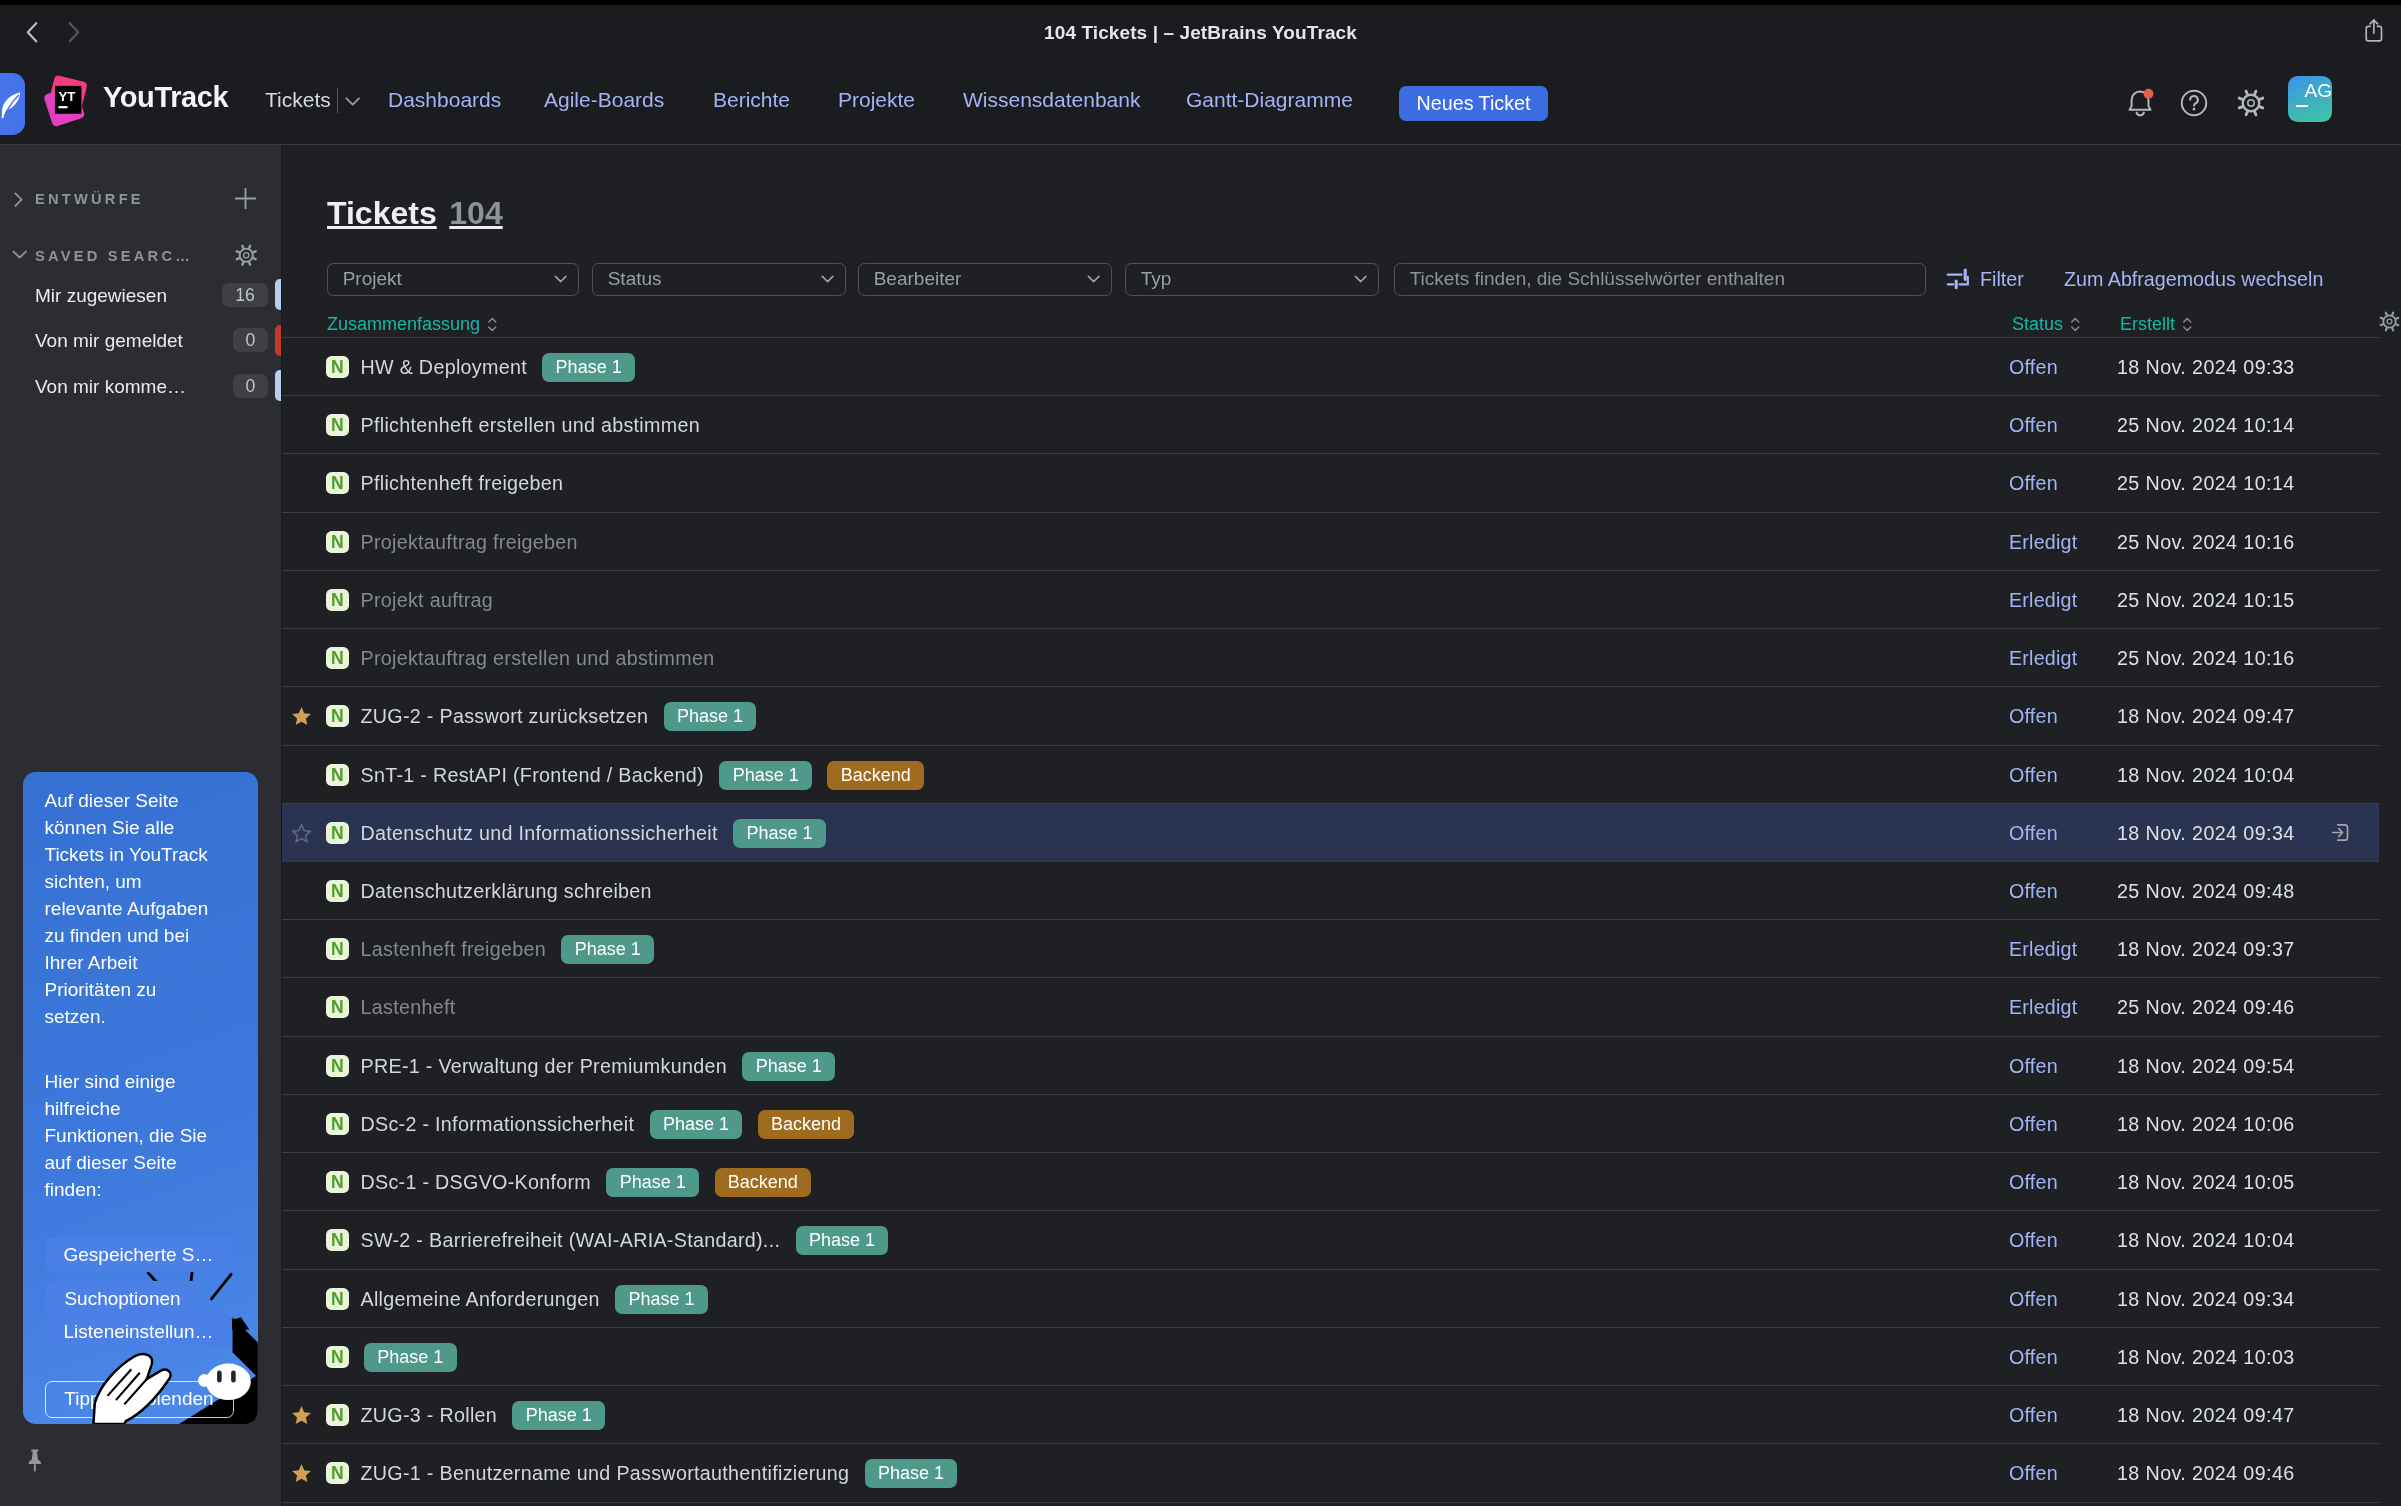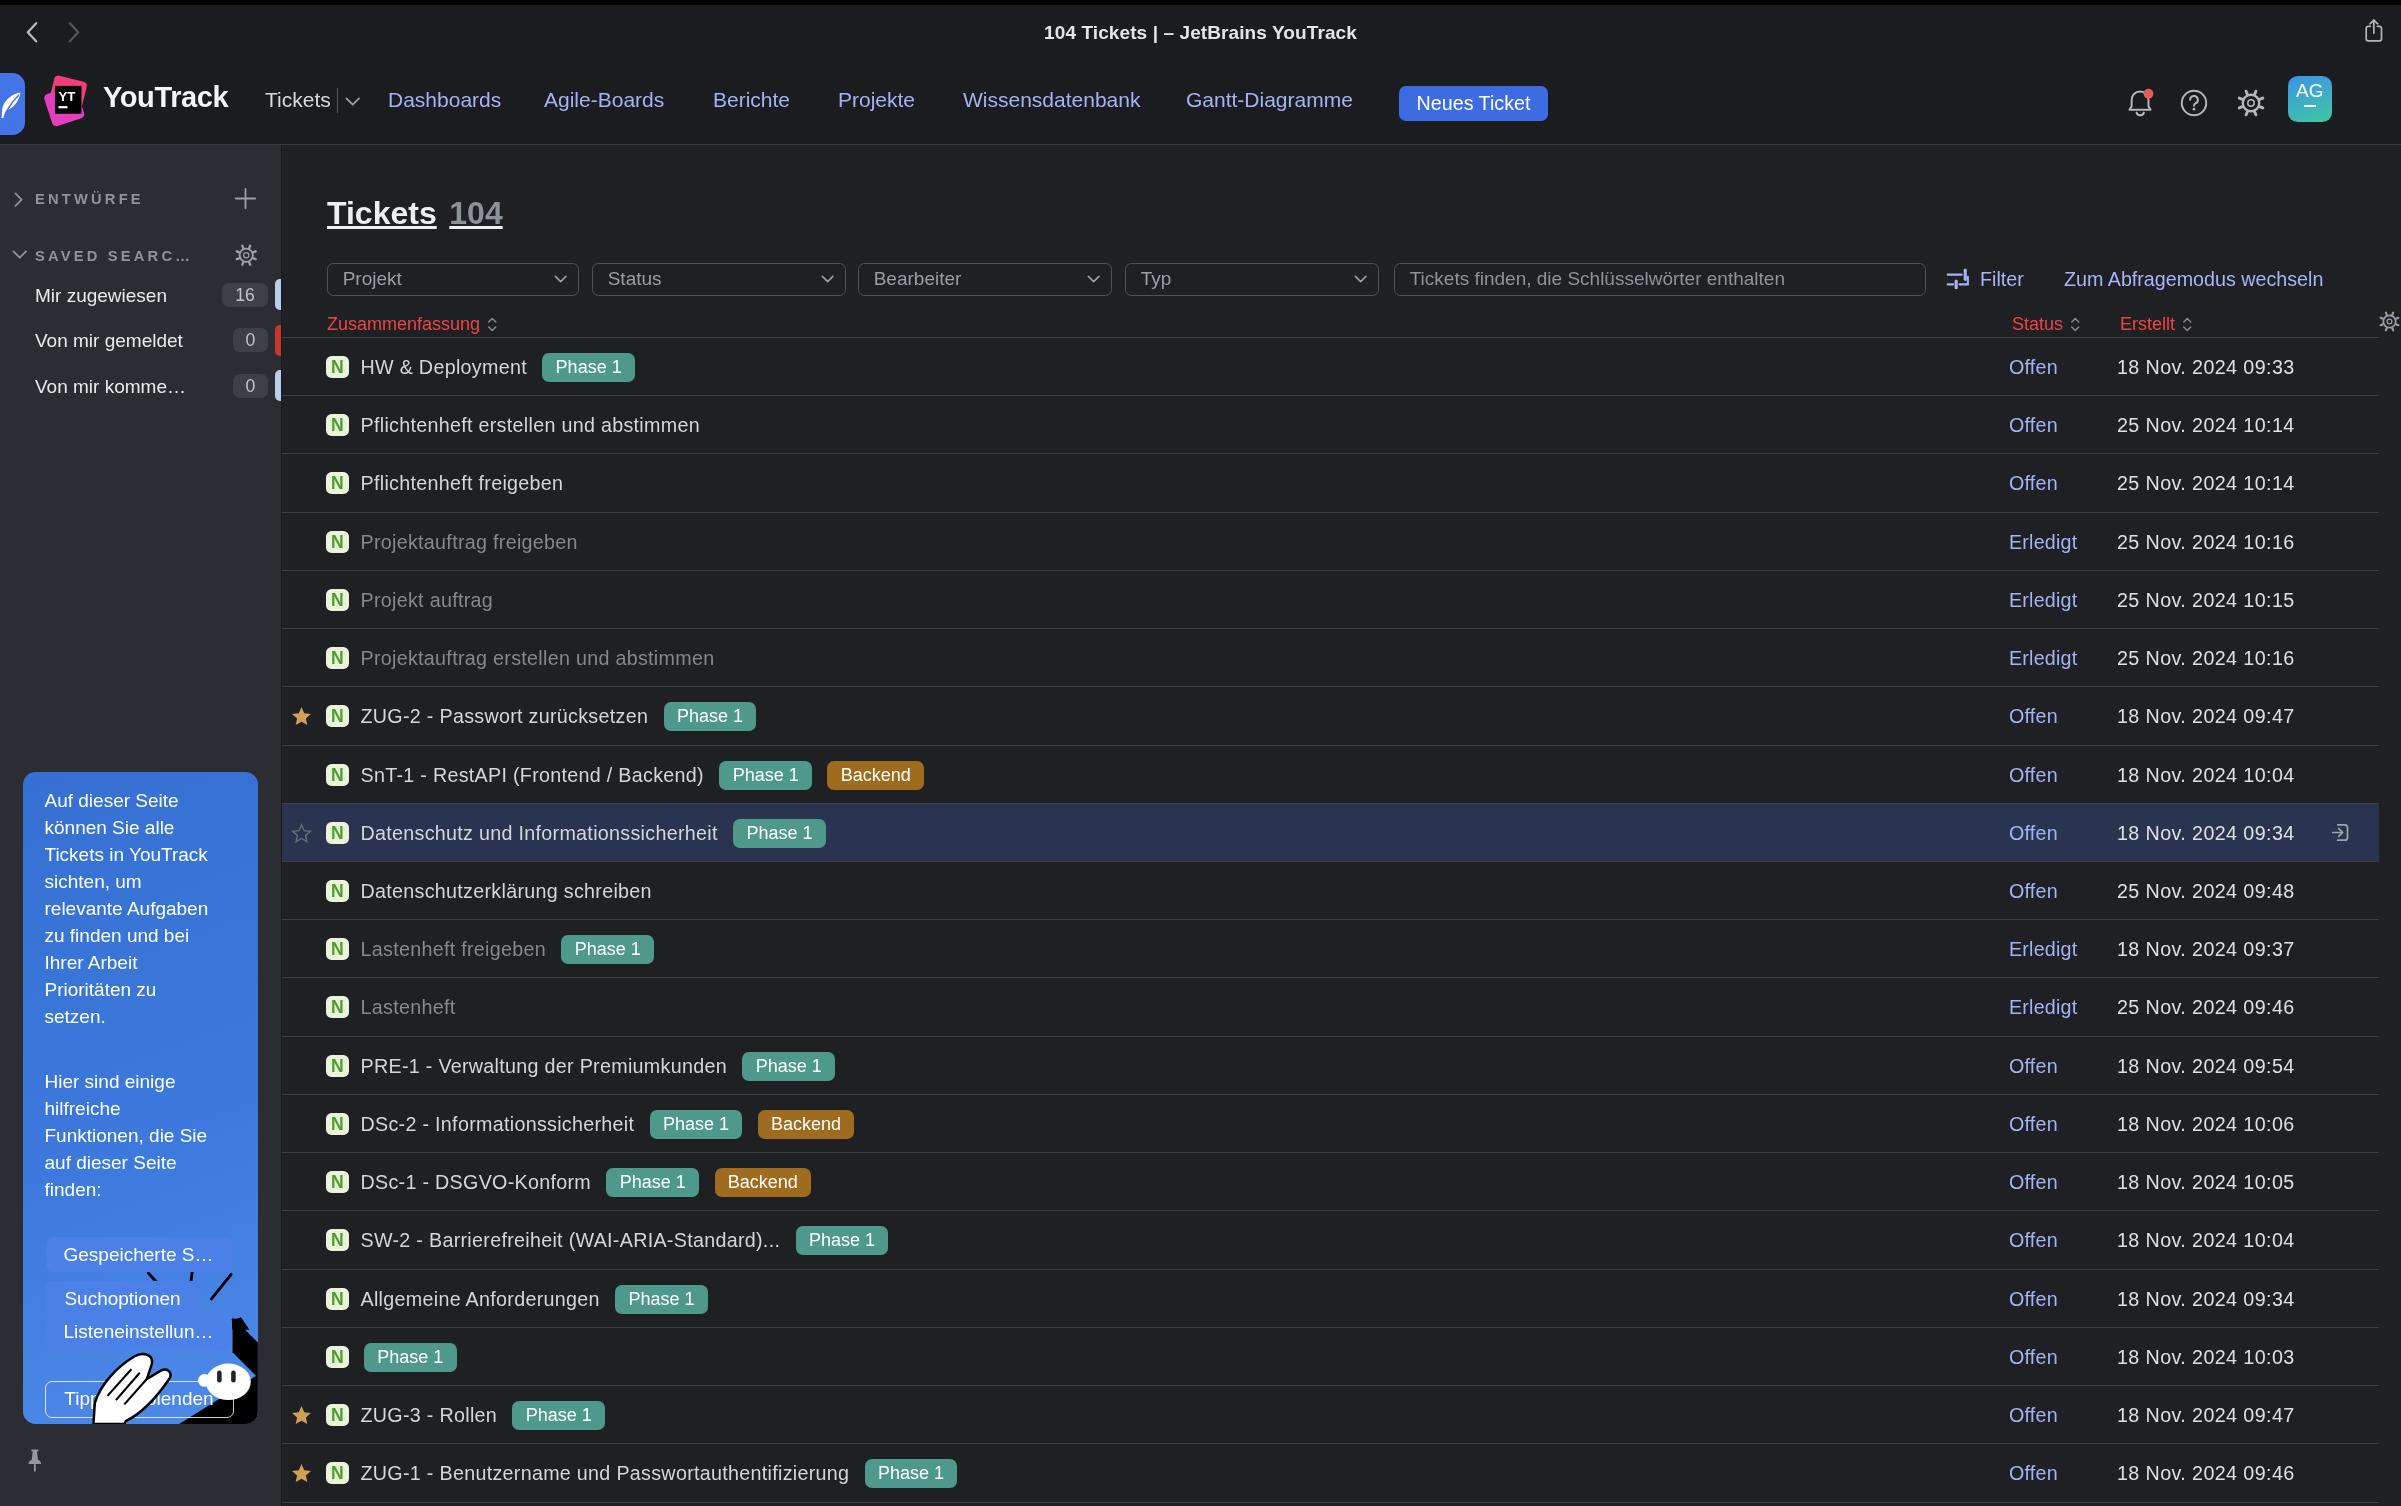--- a/index.html
+++ b/index.html
@@ -15,21 +15,21 @@
 #logotile { position:absolute; left:-37px; top:73px; width:62px; height:62px; border-radius:12.6px; background:#4574e9; }
 #ytword { position:absolute; left:103px; top:81px; font-size:29px; font-weight:700; color:#f4f5f7; letter-spacing:-0.4px; }
 .nav { position:absolute; top:88px; font-size:21px; color:#a3b3f4; }
 #navtickets { color:#d6d9de; }
 #navsep { position:absolute; left:337px; top:88px; width:1.4px; height:25px; background:#54575d; }
 #newbtn { position:absolute; left:1399px; top:86px; width:149px; height:35px; border-radius:7px;
   background:#3d6be2; color:#fff; font-size:19.7px; font-weight:500; text-align:center; line-height:35px; }
 #avatar { position:absolute; left:2288px; top:76px; width:44px; height:46px; border-radius:9.8px;
   background:linear-gradient(160deg,#3f92e9 0%,#3fae c8 50%,#3ec9a0 100%);
   background:linear-gradient(160deg,#3f92e9 0%,#3ec9a0 100%);
-  color:#fff; font-size:19px; font-weight:500; text-align:left;padding-left:8px; }
+  color:#fff; font-size:19px; font-weight:500; text-align:right; }
 #avatar .ag { display:block; margin-top:4.2px; letter-spacing:0; }
 #avatar .un { display:block; width:12px; height:2.1px; background:#fff; margin:2.8px 0 0 7.7px; }
 #hdrline { position:absolute; left:0; top:144px; width:2401px; height:1.4px; background:#393b40; }
 
 #sidebar { position:absolute; left:0; top:145px; width:281px; height:1362px; background:#2c2d32; }
 #sideline { position:absolute; left:281px; top:145px; width:1.4px; height:1362px; background:#18191c; }
 .shead { position:absolute; left:35px; font-size:14.7px; font-weight:700; letter-spacing:3.2px; color:#8f939a; }
 .sitem { position:absolute; left:35px; font-size:19px; color:#e9ebee; }
 .badge { position:absolute; height:24px; border-radius:7px; background:#3e4046; color:#c0c4ca;
   font-size:17.6px; text-align:center; line-height:24px; }
@@ -41,21 +41,21 @@
 .pbtn { position:absolute; left:23px; height:35px; border-radius:7px; background:#4b80e6;
   color:#fff; font-size:19px; text-align:center; line-height:35px; }
 #tippbtn { position:absolute; left:22px; top:609px; width:189px; height:37px; border-radius:7px;
   border:1.4px solid rgba(255,255,255,.8); color:#fff; font-size:19px; text-align:center; line-height:34px; }
 
 #h1 { position:absolute; left:327px; top:195px; font-size:32px; font-weight:700; color:#edeff2;text-decoration:underline; }
 #h1 span { color:#8d9299; font-weight:700; margin-left:12.6px; }
 .fbox { position:absolute; top:263px; height:33px; border:1.4px solid #4f5258; border-radius:6.3px;
   font-size:19px; color:#9a9ea6; line-height:30px; padding-left:14.7px; }
 .fbox svg { position:absolute; right:11.2px; top:11.2px; }
-.chead { position:absolute; font-size:18px; color:#ef4444; top:313px; }
+.chead { position:absolute; font-size:18px; color:#14b8a6; top:313px; }
 .chead .so { position:relative; top:2.8px; margin-left:7px; }
 #tbl { position:absolute; left:282px; top:0; width:2097px; }
 .row { position:absolute; left:0; width:2097px; height:58px; border-top:1.4px solid #3c3e44; }
 .row.sel { background:#2a3450; }
 .st { position:absolute; left:9px; top:19px; }
 .rl { position:absolute; left:44px; top:0; height:58px; display:flex; align-items:center; }
 .nb { width:22.5px; height:22.5px; border-radius:5.6px; background:#e9f4da; color:#4f9d2c;
   font-size:17.6px; font-weight:700; text-align:center; line-height:22.5px; flex:none; }
 .tt { margin-left:12px; font-size:19.7px; letter-spacing:0.3px; color:#d3d7dd; white-space:nowrap; }
 .tt.dm { color:#84888f; }

